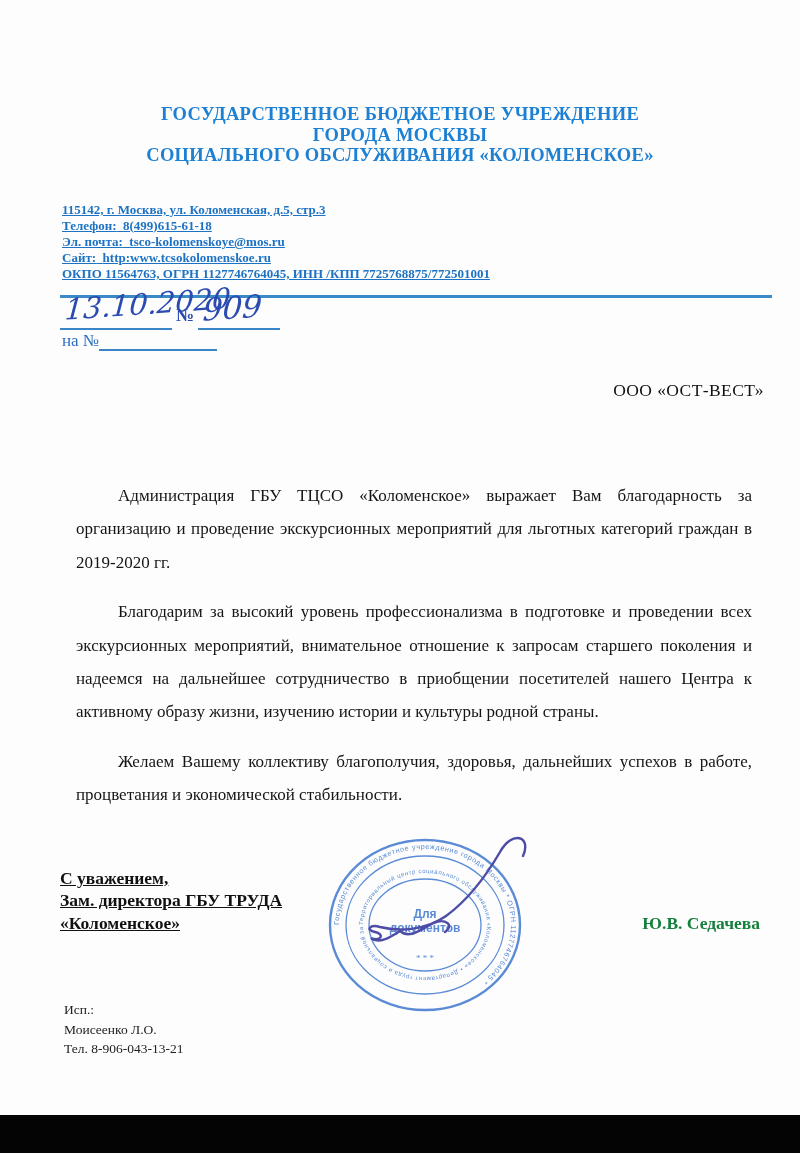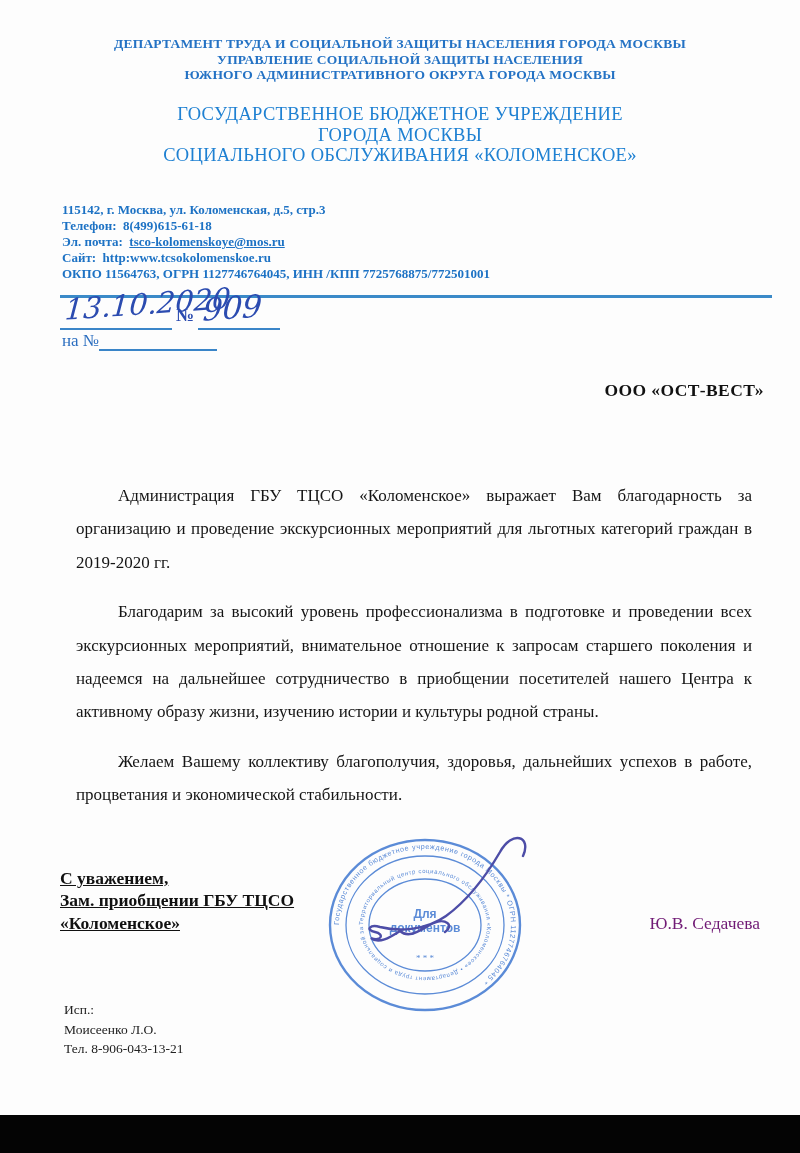--- a/index.html
+++ b/index.html
@@ -6,61 +6,56 @@
   .page{
     position:relative;width:800px;height:1153px;background:#fdfdfd;overflow:hidden;
     font-family:"Liberation Serif", serif;color:#151515;
   }
   .department{
     position:absolute;top:36px;left:0;right:0;text-align:center;
     color:#2472c4;font-weight:bold;font-size:13.5px;line-height:15.5px;letter-spacing:0.2px;
   }
   .orgname{
     position:absolute;top:104px;left:0;right:0;text-align:center;
-    color:#1e80d2;font-weight:normal;font-size:18.5px;line-height:20.6px;letter-spacing:0.3px;
+    color:#1e80d2;font-weight:bold;font-size:18.5px;line-height:20.6px;letter-spacing:0.3px;
   }
   .contacts{
     position:absolute;top:202px;left:62px;
-    color:#1d72c4;font-weight:bold;font-size:13px;line-height:16px;
+    color:#1d72c4;font-weight:bold;font-size:13px;line-height:16px;text-decoration:underline;
   }
   .contacts .link{text-decoration:underline;text-align:center;}
   .rule{position:absolute;top:295px;left:60px;width:712px;height:3px;background:#3b8ac8;}
   .refline{position:absolute;top:296px;left:60px;height:38px;white-space:nowrap;}
   .u{display:inline-block;border-bottom:2px solid #3a85c8;height:32px;vertical-align:bottom;overflow:visible;}
   .hand{
     display:inline-block;font-family:"DejaVu Serif", serif;font-style:italic;
     color:#2b4bb0;font-size:29px;line-height:29px;transform:rotate(-4deg) skewX(-8deg);
     transform-origin:left bottom;padding-left:4px;
   }
   .num-sign{color:#2b4bb0;font-weight:bold;font-size:18px;vertical-align:bottom;line-height:30px;padding:0 4px;}
   .reply{position:absolute;top:331px;left:62px;color:#2b6ec0;font-size:17px;white-space:nowrap;}
   .u2{display:inline-block;border-bottom:2px solid #3a85c8;height:17px;width:118px;vertical-align:bottom;}
-  .addressee{position:absolute;top:380px;right:36px;font-weight:bold;font-size:17.5px;color:#111;letter-spacing:0.4px;}
+  .addressee{position:absolute;top:380px;right:36px;font-weight:normal;font-size:17.5px;color:#111;letter-spacing:0.4px;}
   .bodytext{
     position:absolute;top:463px;left:60px;width:708px;
     font-size:17px;line-height:33.4px;text-align:justify;color:#151515;
   }
   .bodytext p{margin:16px;text-indent:42px;}
   .closing{position:absolute;top:867px;left:60px;font-weight:bold;font-size:17.5px;line-height:22.4px;color:#111;text-decoration:underline;}
-  .signer{position:absolute;top:913px;right:40px;font-weight:normal;font-size:17.5px;color:#701a75;}
+  .signer{position:absolute;top:913px;right:40px;font-weight:bold;font-size:17.5px;color:#15803d;}
   .executor{position:absolute;top:1000px;left:64px;font-size:13.5px;line-height:19.5px;color:#222;}
   .stamp{position:absolute;left:318px;top:828px;width:250px;height:200px;opacity:0.92;}
   .ring-text{fill:#4e82d4;letter-spacing:0.6px;font-family:"Liberation Sans", sans-serif;}
   .scan-band{position:absolute;left:0;top:1115px;width:800px;height:38px;background:#040404;}
 </style>
 </head>
 <body>
 
 <div class="page">
 
-  <div class="department">
-    <div>ДЕПАРТАМЕНТ ТРУДА И СОЦИАЛЬНОЙ ЗАЩИТЫ НАСЕЛЕНИЯ ГОРОДА МОСКВЫ</div>
-    <div>УПРАВЛЕНИЕ СОЦИАЛЬНОЙ ЗАЩИТЫ НАСЕЛЕНИЯ</div>
-    <div>ЮЖНОГО АДМИНИСТРАТИВНОГО ОКРУГА ГОРОДА МОСКВЫ</div>
-  </div>
 
   <div class="orgname">
     <div>ГОСУДАРСТВЕННОЕ БЮДЖЕТНОЕ УЧРЕЖДЕНИЕ</div>
     <div>ГОРОДА МОСКВЫ</div>
     <div>СОЦИАЛЬНОГО ОБСЛУЖИВАНИЯ «КОЛОМЕНСКОЕ»</div>
   </div>
 
   <div class="contacts">
     <div>115142, г. Москва, ул. Коломенская, д.5, стр.3</div>
     <div>
@@ -91,21 +86,21 @@
   <div class="addressee">ООО «ОСТ-ВЕСТ»</div>
 
   <div class="bodytext">
     <p>Администрация ГБУ ТЦСО «Коломенское» выражает Вам благодарность за организацию и проведение экскурсионных мероприятий для льготных категорий граждан в 2019-2020 гг.</p>
     <p>Благодарим за высокий уровень профессионализма в подготовке и проведении всех  экскурсионных мероприятий, внимательное отношение к  запросам старшего поколения и надеемся на дальнейшее сотрудничество в  приобщении посетителей нашего Центра к активному образу жизни, изучению истории и культуры родной страны.</p>
     <p>Желаем Вашему коллективу благополучия, здоровья, дальнейших успехов в работе, процветания и экономической стабильности.</p>
   </div>
 
   <div class="closing">
     <div>С уважением,</div>
-    <div>Зам. приобщении ГБУ ТЦСО</div>
+    <div>Зам. директора ГБУ ТРУДА</div>
     <div>«Коломенское»</div>
   </div>
 
   <svg class="stamp" viewBox="0 0 250 200" aria-hidden="true">
     <defs>
       <path id="ringOuter" d="M 21,97 a 86,76 0 1 1 172,0 a 86,76 0 1 1 -172,0"></path>
       <path id="ringInner" d="M 45,97 a 62,52 0 1 1 124,0 a 62,52 0 1 1 -124,0"></path>
     </defs>
     <ellipse cx="107" cy="97" rx="95" ry="85" fill="none" stroke="#4e82d4" stroke-width="2.4"></ellipse>
     <ellipse cx="107" cy="97" rx="79" ry="69" fill="none" stroke="#4e82d4" stroke-width="1.3"></ellipse>

